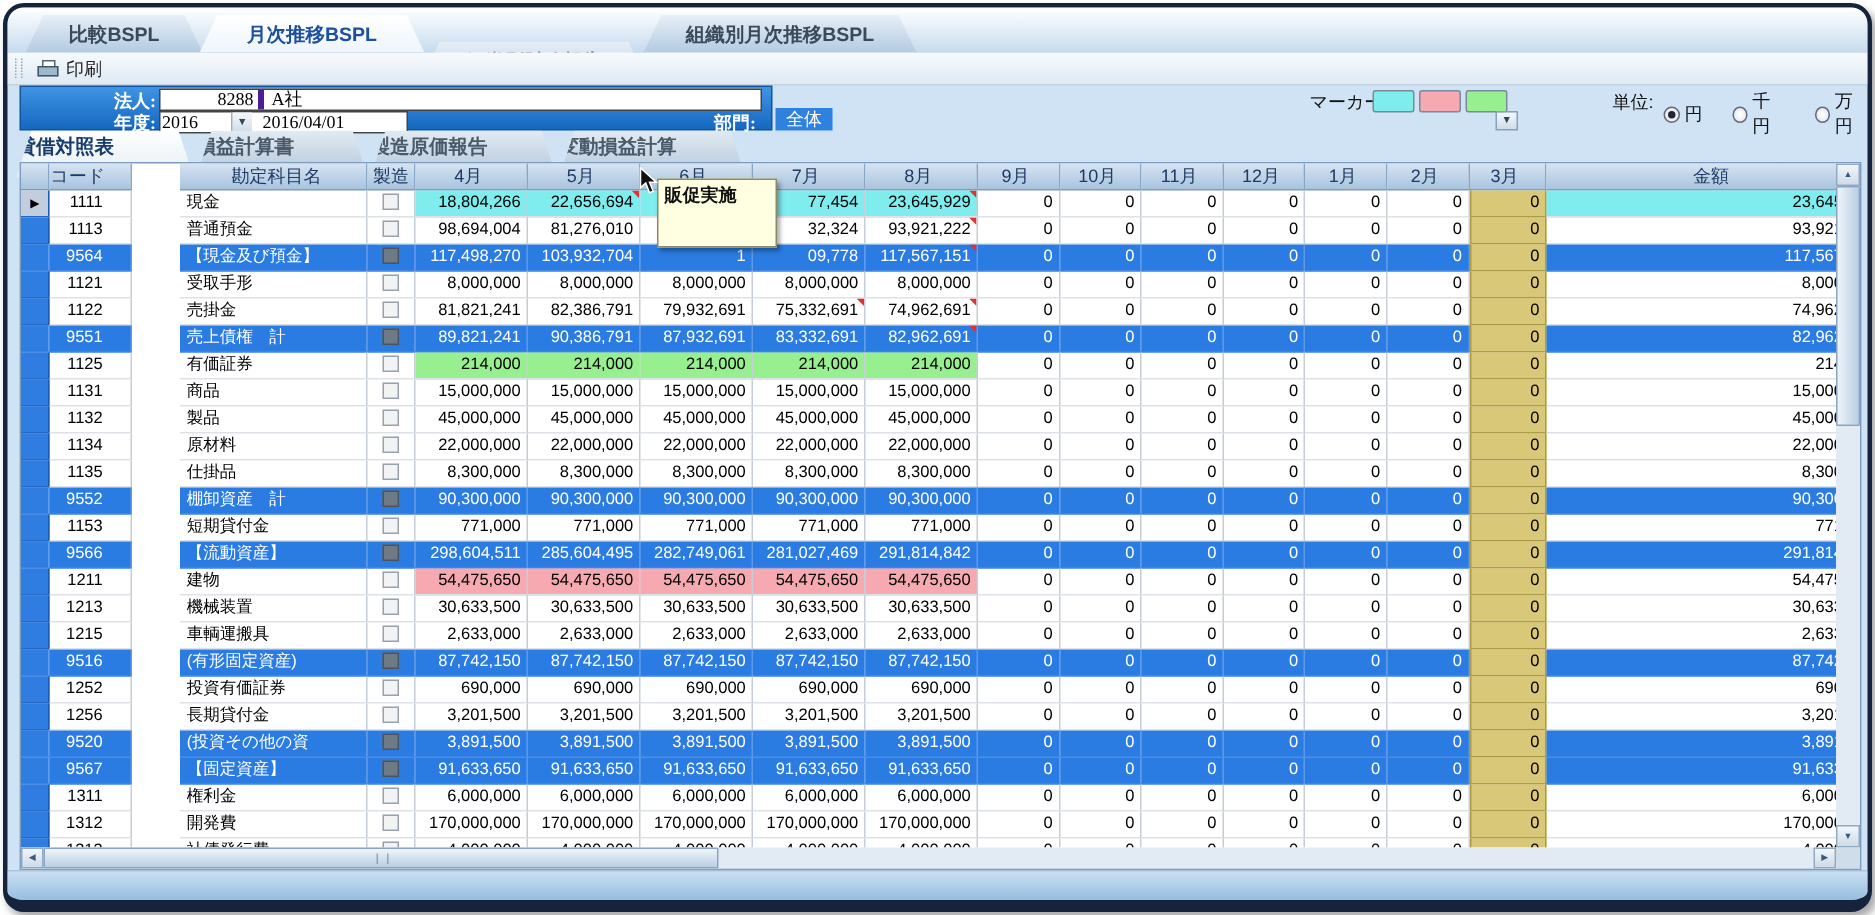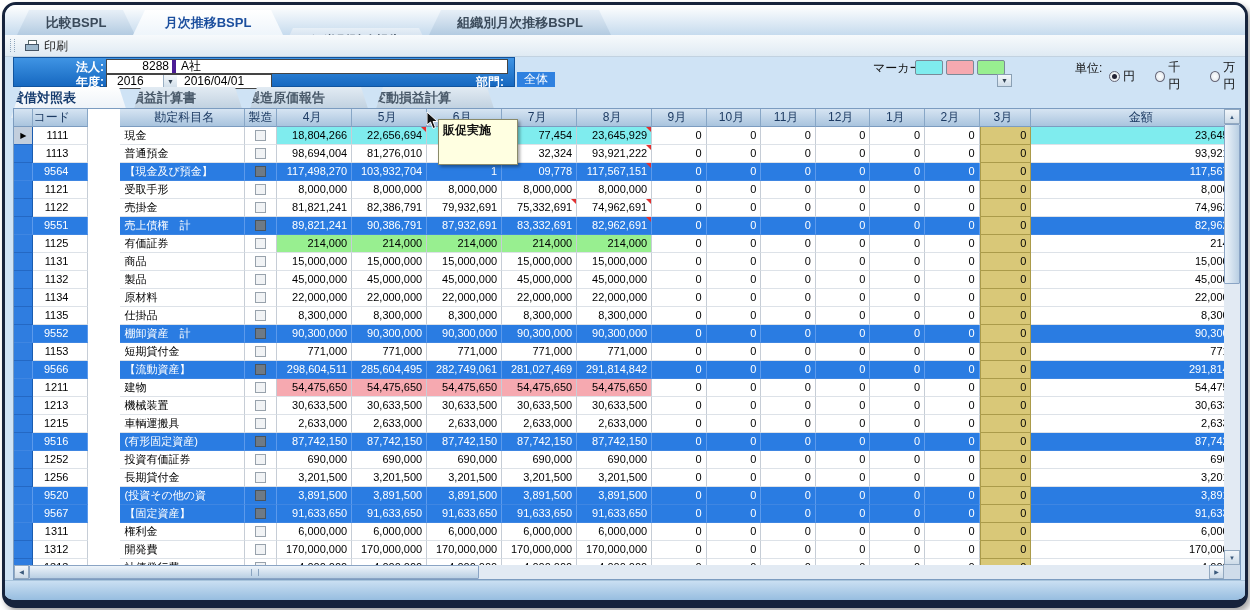--- a/index.html
+++ b/index.html
@@ -20,28 +20,28 @@
   .grip{position:absolute;left:5px;top:4px;width:3px;height:13px;
     border-left:1px dotted #8fa6bc;border-right:1px dotted #8fa6bc;}
   .printbtn{position:absolute;left:13px;top:1px;height:18px;padding:0 6px;font-size:12px;color:#222;
     display:flex;align-items:center;gap:5px;border:1px solid transparent;}
   .pico{width:14px;height:12px;position:relative;display:inline-block;}
   .pico::before{content:"";position:absolute;left:3px;top:0;width:7px;height:4px;background:#fff;border:1px solid #566;}
   .pico::after{content:"";position:absolute;left:0;top:4px;width:12px;height:5px;background:#9db8cc;border:1px solid #456;}
   
   .filters{position:absolute;left:0;top:52px;right:0;height:30px;}
   .bluepanel{position:absolute;left:8px;top:0;width:502px;height:30px;box-sizing:border-box;
-    background:linear-gradient(#3f94e4,#1668c0);border:1px solid #11549e;}
+    background:linear-gradient(#3f94e4,#1668c0);border:1px solid #11549e;font-family:Liberation Serif, serif;}
   .flabel{position:absolute;color:#fff;font-size:12px;font-weight:bold;text-align:right;width:52px;line-height:14px;}
   .ffield{position:absolute;background:#fff;border:1px solid #444;font-size:12px;line-height:13px;height:13px;color:#000;}
   .corpfield{left:92px;top:1px;width:400px;display:flex;}
   .corpcode{width:62px;text-align:right;padding-right:3px;border-right:4px solid #4c1d95;}
   .corpname{padding-left:5px;}
   .yearfield{left:92px;top:16px;width:164px;display:flex;}
-  .yearval{width:46px;padding-left:10px;}
+  .yearval{width:46px;padding-left:1px;}
   .combobtn{width:13px;height:13px;background:linear-gradient(#f4f8fb,#cfdde9);border-left:1px solid #9ab0c4;
     font-size:7px;line-height:13px;text-align:center;color:#345;}
   .dateval{padding-left:7px;}
   .deptval{position:absolute;left:512px;top:15px;height:15px;line-height:15px;padding:0 7px;
     background:#2f81e0;color:#fff;font-size:12px;}
   .mklabel{position:absolute;left:868px;top:3px;font-size:12px;color:#111;}
   .swatches{position:absolute;left:910px;top:3px;display:flex;gap:3px;}
   .swatch{width:26px;height:13px;border:1px solid #7a8a98;border-radius:2px;display:inline-block;}
   .mkcombo{position:absolute;left:992px;top:17px;width:15px;height:13px;box-sizing:border-box;
     background:linear-gradient(#f4f8fb,#cfdde9);border:1px solid #8aa0b4;font-size:7px;text-align:center;line-height:11px;color:#345;}

